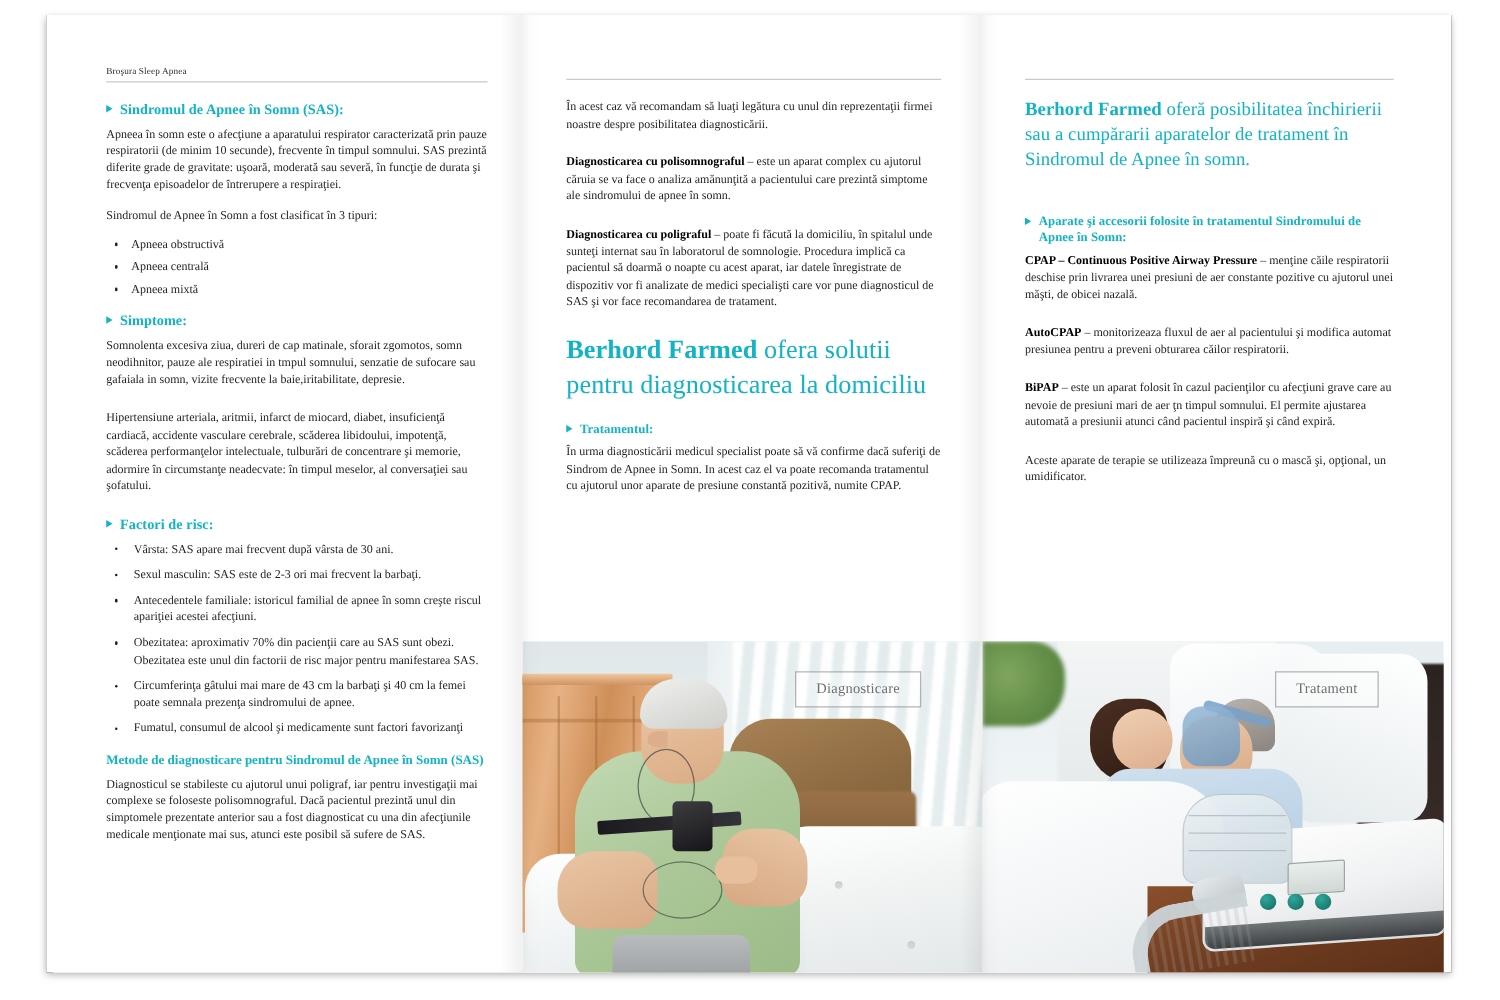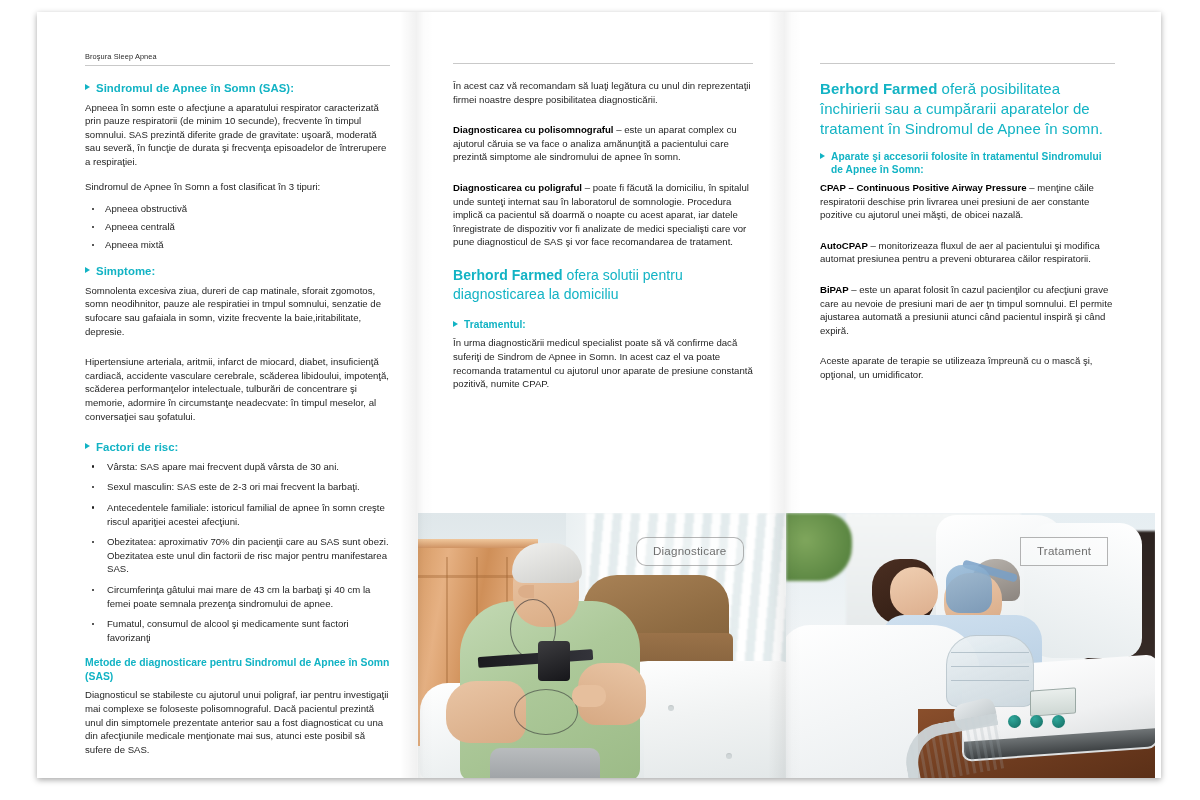--- a/index.html
+++ b/index.html
@@ -2,21 +2,21 @@
 <html><head>
 <meta charset="utf-8">
 <style>
   html,body{margin:0;padding:0;}
   body{
     width:1200px;height:800px;
     background:#ffffff;
     font-family:"Liberation Sans","DejaVu Sans",sans-serif;
     overflow:hidden;
   }
-  .stage{position:relative;width:1200px;height:800px;background:#fff;}
+  .stage{position:relative;width:1200px;height:800px;background:#fff;font-family:Liberation Serif, serif;}
 
   
   .sheet{
     position:absolute;left:37px;top:12px;width:1124px;height:766px;
     background:#ffffff;
     box-shadow:0 2px 6px rgba(0,0,0,.35);
   }
   .edge-left{
     position:absolute;left:37px;top:12px;width:6px;height:766px;
     background:linear-gradient(90deg,#141414 0%,#1d1d1d 55%,#8c8c8c 100%);
@@ -81,40 +81,40 @@
     content:"";position:absolute;left:7px;top:5.5px;
     width:2.4px;height:2.4px;background:#1f1f1f;border-radius:50%;
   }
   ul.bl.wide li{padding-left:22px;margin-bottom:7px;}
 
   h3.tealhead{
     color:#12b3c4;font-weight:bold;font-size:10.4px;line-height:1.3;
     margin:0 0 5px 0;
   }
   h2.brand{
-    color:#12b3c4;font-weight:normal;font-size:14px;line-height:1.33;
+    color:#12b3c4;font-weight:normal;font-size:21px;line-height:1.33;
     margin:0 0 15px 0;letter-spacing:.05px;
   }
   h2.brand b{font-weight:bold;}
-  h2.brand.c3{font-size:15px;margin-bottom:11px;}
+  h2.brand.c3{font-size:15px;margin-bottom:32px;}
 
   
   .photo{position:absolute;overflow:hidden;}
   .photo.left{left:418px;top:513px;width:369px;height:265px;}
   .photo.right{left:786px;top:513px;width:369px;height:265px;}
 
   .cap{
     position:absolute;top:24px;
     border:1px solid rgba(120,120,120,.55);
     background:rgba(255,255,255,.30);
     color:#6f6f6f;font-size:11.6px;line-height:1;
     padding:7px 16px 8px 16px;letter-spacing:.2px;
     white-space:nowrap;
   }
-  .cap.l{left:218px;border-radius:10px;}
+  .cap.l{left:218px;}
   .cap.r{left:234px;text-align:center;}
 
   
   .p1{position:absolute;inset:0;background:
       linear-gradient(180deg,#dfe7ea 0%,#eef2f3 40%,#f4f6f6 100%);}
   .p1 .window{position:absolute;left:148px;top:0;width:221px;height:200px;
      background:linear-gradient(100deg,#e9eff1 0%,#fbfcfc 30%,#eef3f4 55%,#fdfdfd 75%,#e8eef0 100%);}
   .p1 .curtain{position:absolute;left:168px;top:0;width:201px;height:215px;
      background:repeating-linear-gradient(95deg,rgba(255,255,255,.85) 0 9px,rgba(222,232,234,.75) 9px 18px);
      filter:blur(1.2px);}

